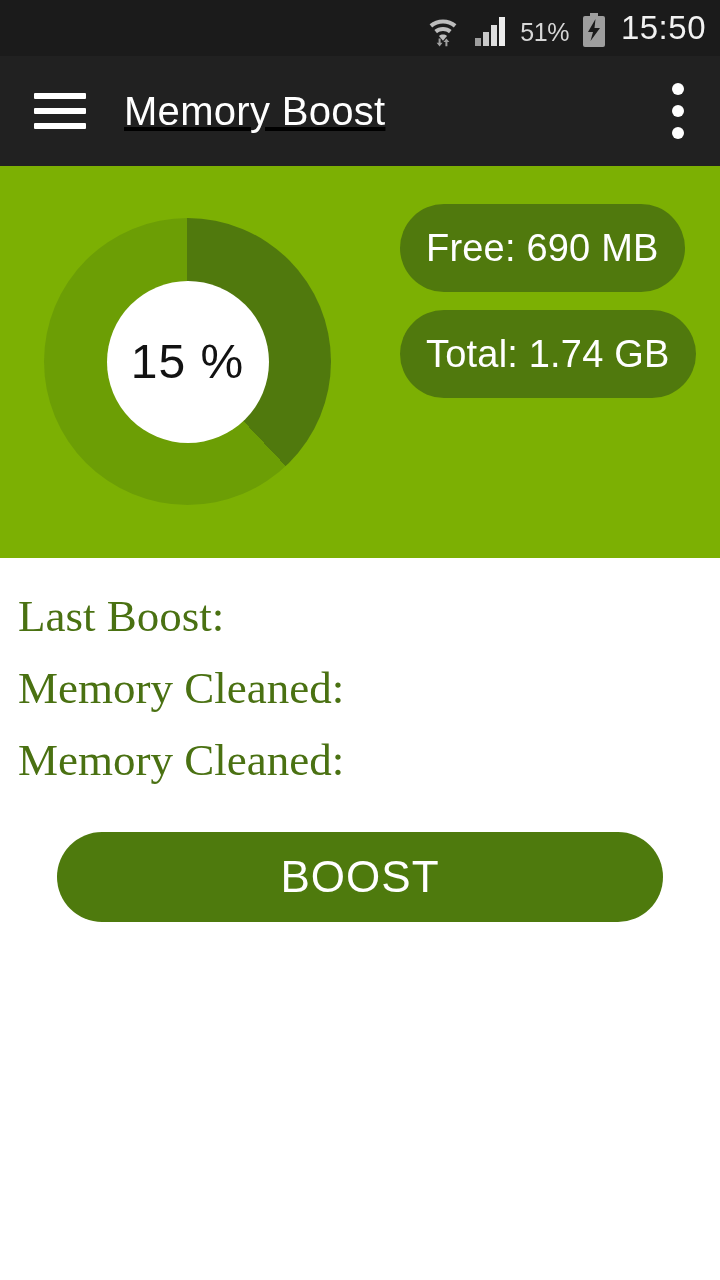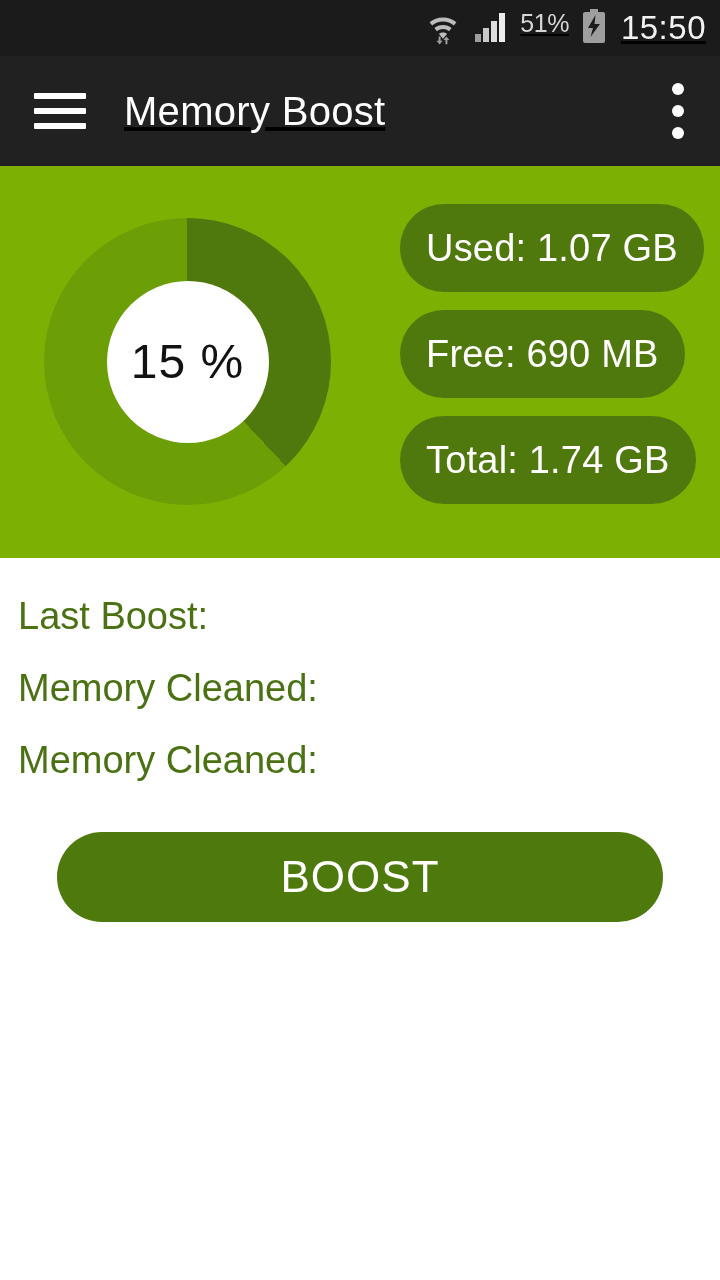--- a/index.html
+++ b/index.html
@@ -11,21 +11,21 @@
   }
   #screen { position:relative; width:720px; height:1280px; background:#ffffff; }
 
   
   .statusbar {
     position:absolute; top:0; left:0; width:720px; height:56px;
     background:#1b1b1b;
     display:flex; align-items:center; justify-content:flex-end;
     padding-right:14px;
   }
-  .sb-icons { display:flex; align-items:flex-start; gap:12px;text-decoration:underline; }
+  .sb-icons { display:flex; align-items:flex-end; gap:12px; }
   .wifi-wrap { position:relative; width:38px; height:36px; display:flex; align-items:flex-start; justify-content:center; }
   .sig-wrap  { width:34px; height:34px; display:flex; align-items:flex-end; }
   .batt-pct { color:#d6d6d6; font-size:25px; letter-spacing:-0.5px; }
   .batt-wrap { width:26px; height:34px; display:flex; align-items:center; }
   .sb-time { color:#f2f2f2; font-size:33px; letter-spacing:0.5px; margin-left:2px; }
 
   
   .appbar {
     position:absolute; top:56px; left:0; width:720px; height:110px;
     background:#212121; display:flex; align-items:center;text-decoration:underline;
@@ -53,21 +53,21 @@
   .pills { position:absolute; left:400px; top:38px; display:flex; flex-direction:column; gap:18px; }
   .pill {
     background:#50790D; color:#ffffff; border-radius:44px;
     height:88px; display:flex; align-items:center; padding:0 26px;
     font-size:38px; white-space:nowrap; letter-spacing:0.2px;
     align-self:flex-start;
   }
 
   
   .stats { position:absolute; top:580px; left:18px; width:684px; }
-  .stat-row { color:#4A7112; font-size:38px; line-height:72px; white-space:nowrap; }
+  .stat-row { color:#4A7112; font-size:45px; line-height:72px; white-space:nowrap;font-family:Liberation Serif, serif; }
   .stat-val { margin-left:8px; }
 
   
   .boost-wrap { position:absolute; top:832px; left:0; width:720px; display:flex; justify-content:center; }
   .boost-btn {
     width:606px; height:90px; border-radius:45px; border:none;
     background:#4E7A0D; color:#ffffff; font-size:44px; letter-spacing:1px;
     font-family:"Liberation Sans", sans-serif; cursor:pointer;
   }
 </style>
@@ -128,21 +128,20 @@
 
   <div class="hero">
 
     <div class="donut" id="donut" style="background: conic-gradient(rgb(80, 121, 13) 0deg, rgb(80, 121, 13) 38%, rgb(108, 158, 5) 38%, rgb(108, 158, 5) 100%);">
       <div class="hole">
         <span>15 %</span>
       </div>
     </div>
 
     <div class="pills">
-      <div class="pill">Used: 1.07 GB</div>
       <div class="pill">Free: 690 MB</div>
       <div class="pill">Total: 1.74 GB</div>
     </div>
   </div>
 
   <div class="stats">
     <div class="stat-row">
       <span>Last Boost:</span><span class="stat-val"></span>
     </div>
     <div class="stat-row">

